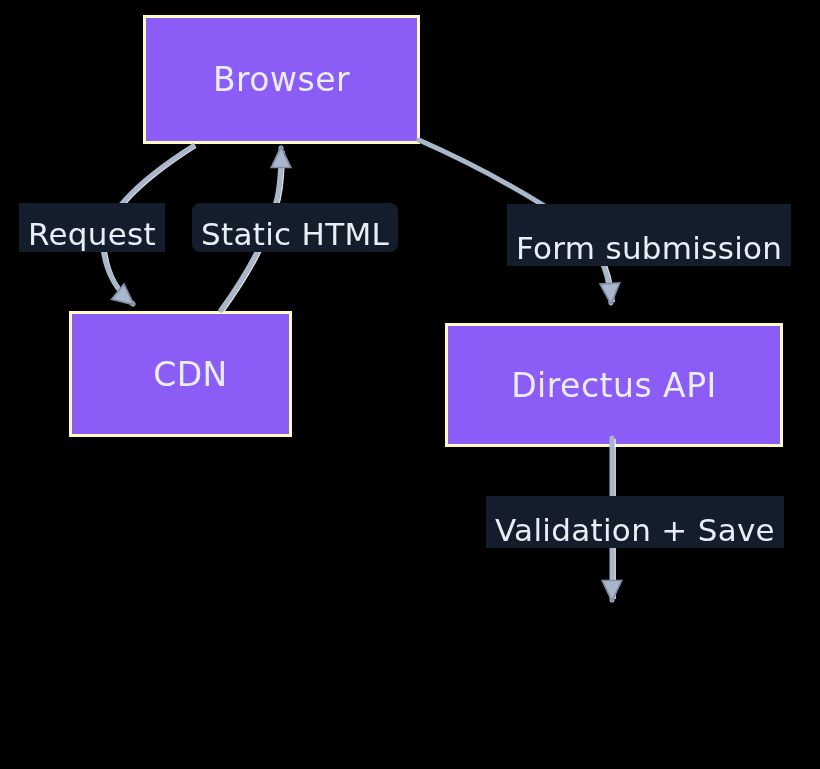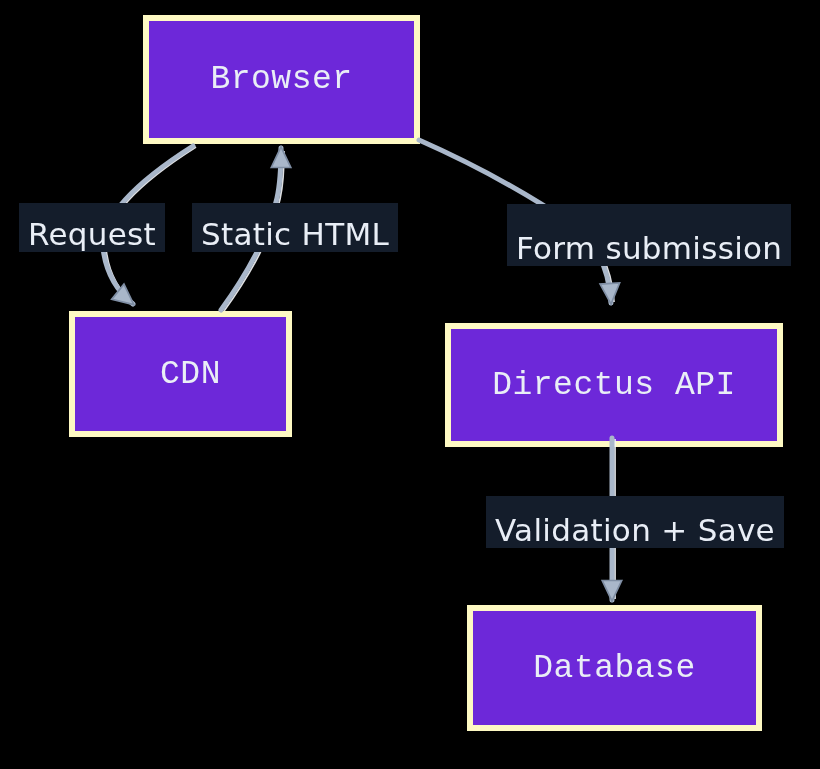--- a/index.html
+++ b/index.html
@@ -11,30 +11,29 @@
     position: relative;
     width: 820px;
     height: 769px;
     background: #000000;
     overflow: hidden;
     font-family: "DejaVu Sans", "Liberation Sans", sans-serif;
   }
   .node {
     position: absolute;
     box-sizing: border-box;
-    background: #6d28d9;
-    border: 6px solid #fef9c3;
+    background: #8b5cf6;
+    border: 3px solid #fef9c3;
     color: #e9eef6;
     font-size: 33px;
     display: flex;
     align-items: center;
     justify-content: center;
     z-index: 1;
     letter-spacing: 0.5px;
-    font-family: Liberation Mono, monospace;
   }
   .node-browser   { left: 143px; top: 15px;  width: 277px; height: 129px; }
   .node-cdn       { left: 69px;  top: 311px; width: 223px; height: 126px; padding-left: 20px; }
   .node-directus  { left: 445px; top: 323px; width: 338px; height: 124px; }
   .node-database  { left: 467px; top: 605px; width: 295px; height: 126px; }
 
   .edges-svg {
     position: absolute;
     left: 0;
     top: 0;
@@ -48,40 +47,37 @@
     font-size: 31px;
     display: flex;
     align-items: flex-end;
     justify-content: center;
     white-space: nowrap;
     padding: 0 9px;
     z-index: 3;
     letter-spacing: 0.3px;
   }
   .label-request    { left: 19px;  top: 203px; min-width: 126px; height: 49px; }
-  .label-static     { left: 192px; top: 203px; min-width: 181px; height: 49px; }
+  .label-static     { left: 192px; top: 203px; min-width: 181px; height: 49px; border-radius: 8px; }
   .label-form       { left: 507px; top: 204px; min-width: 261px; height: 62px; }
   .label-validation { left: 486px; top: 496px; min-width: 256px; height: 52px; }
 </style>
 </head>
 <body>
 
 <div id="stage">
 
   <div class="node node-browser">
     <span>Browser</span>
   </div>
   <div class="node node-cdn">
     <span>CDN</span>
   </div>
   <div class="node node-directus">
     <span>Directus API</span>
-  </div>
-  <div class="node node-database">
-    <span>Database</span>
   </div>
 
   <svg class="edges-svg" width="820" height="769" viewBox="0 0 820 769">
     <defs>
       <marker id="ah" viewBox="0 0 12 12" refX="10.5" refY="6" markerWidth="26" markerHeight="26" markerUnits="userSpaceOnUse" orient="auto">
         <path d="M1.5,1.5 L11,6 L1.5,10.5 Z" fill="#a9b7ca" stroke="#7f8ea4" stroke-width="0.8"></path>
       </marker>
     </defs>
 
     <g transform="translate(3,1)" fill="none" stroke="#f5f7fa" stroke-width="1.8" opacity="0.9">

